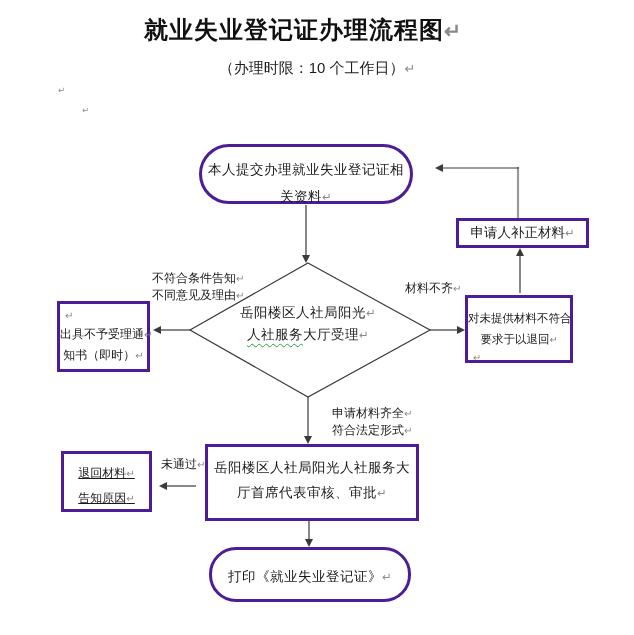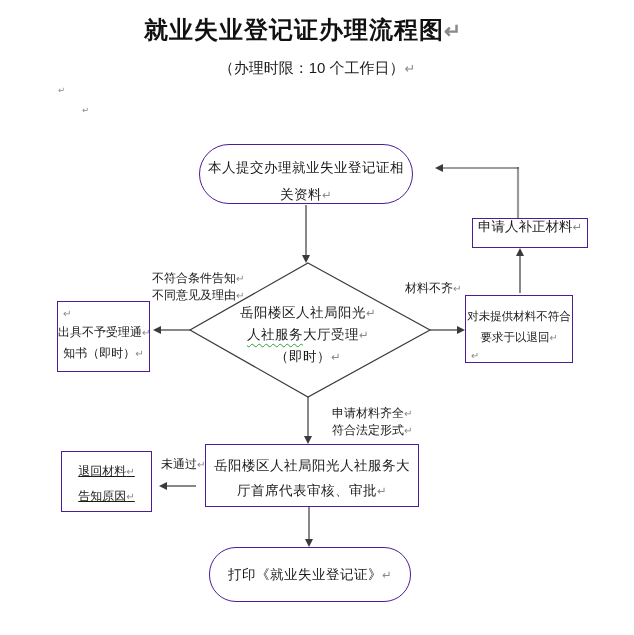--- a/index.html
+++ b/index.html
@@ -12,38 +12,38 @@
     left:0; top:14px; width:606px; text-align:center;
     font-size:24px; font-weight:bold; letter-spacing:1px; color:#111;
   }
   .subtitle {
     left:0; top:59px; width:634px; text-align:center;
     font-size:15px; color:#1a1a1a;
   }
   .stray { font-size:10px; color:#8a8a8a; }
   svg.layer { position:absolute; left:0; top:0; }
   .node {
-    position:absolute; background:#ffffff; border:1px solid #4c1d95;
+    position:absolute; background:#ffffff; border:3px solid #4c1d95;
     box-sizing:border-box; text-align:center;
   }
   .terminator { border-radius:30px; }
   .node .tl { white-space:nowrap; }
   .start { left:199px; top:144px; width:214px; height:60px; padding-top:9px;
            font-size:13.5px; line-height:27px; letter-spacing:0.5px; }
-  .supplement { left:456px; top:218px; width:116px; height:30px;
-           font-size:13.5px; line-height:16px;margin-left:16px; }
+  .supplement { left:456px; top:218px; width:133px; height:30px;
+           font-size:13.5px; line-height:24px; }
   .decision-text { position:absolute; left:208px; top:302px; width:200px;
            text-align:center; font-size:13.5px; line-height:21px; letter-spacing:0.5px; }
   .rejectbox { left:57px; top:301px; width:93px; height:71px; padding-top:3px;
            font-size:12px; line-height:20px; }
   .rejectbox .markline { text-align:left; padding-left:5px; line-height:16px; }
   .incompletebox { left:465px; top:295px; width:108px; height:68px; padding-top:10px;
            font-size:11.5px; line-height:21px; }
   .incompletebox .markline { text-align:left; padding-left:5px; line-height:14px; }
-  .review { left:205px; top:444px; width:214px; height:63px; padding-top:8px;
+  .review { left:205px; top:444px; width:214px; height:77px; padding-top:8px;
            font-size:13.5px; line-height:25px; letter-spacing:0.5px; }
   .returnbox { left:61px; top:451px; width:91px; height:61px; padding-top:7px;
            font-size:12px; line-height:25px;text-decoration:underline; }
   .end { left:209px; top:547px; width:202px; height:55px; border-radius:27px;
            font-size:13.5px; line-height:53px; letter-spacing:0.5px; }
   .lbl { position:absolute; font-size:12px; color:#1a1a1a; white-space:nowrap; }
   .lbl-reject { left:152px; top:270px; line-height:16px; }
   .lbl-incomplete { left:405px; top:280px; }
   .lbl-complete { left:332px; top:405px; line-height:17px; }
   .lbl-notpassed { left:161px; top:456px; }
@@ -116,21 +116,20 @@
     <div class="tl">关资料<span class="pmark">↵</span></div>
   </div>
 
   <div class="node supplement">
     <div class="tl">申请人补正材料<span class="pmark">↵</span></div>
   </div>
 
   <div class="decision-text">
     <div class="tl">岳阳楼区人社局阳光<span class="pmark">↵</span></div>
     <div class="tl"><span class="squiggle">人社服务</span><span>大厅受理<span class="pmark">↵</span></span></div>
-    <div class="tl">（即时）<span class="pmark">↵</span></div>
   </div>
 
   <div class="node rejectbox">
     <div class="tl markline"><span class="pmark">↵</span></div>
     <div class="tl">出具不予受理通<span class="pmark">↵</span></div>
     <div class="tl">知书（即时）<span class="pmark">↵</span></div>
   </div>
 
   <div class="node incompletebox">
     <div class="tl">对未提供材料不符合</div>

